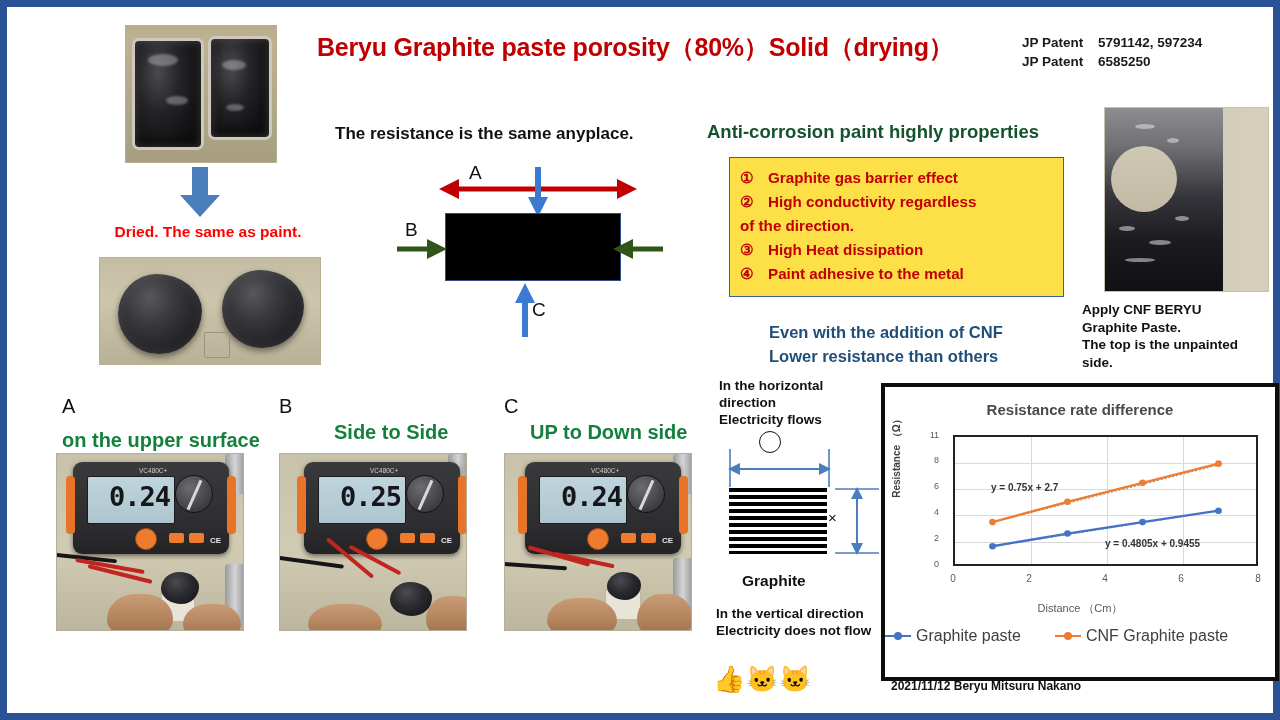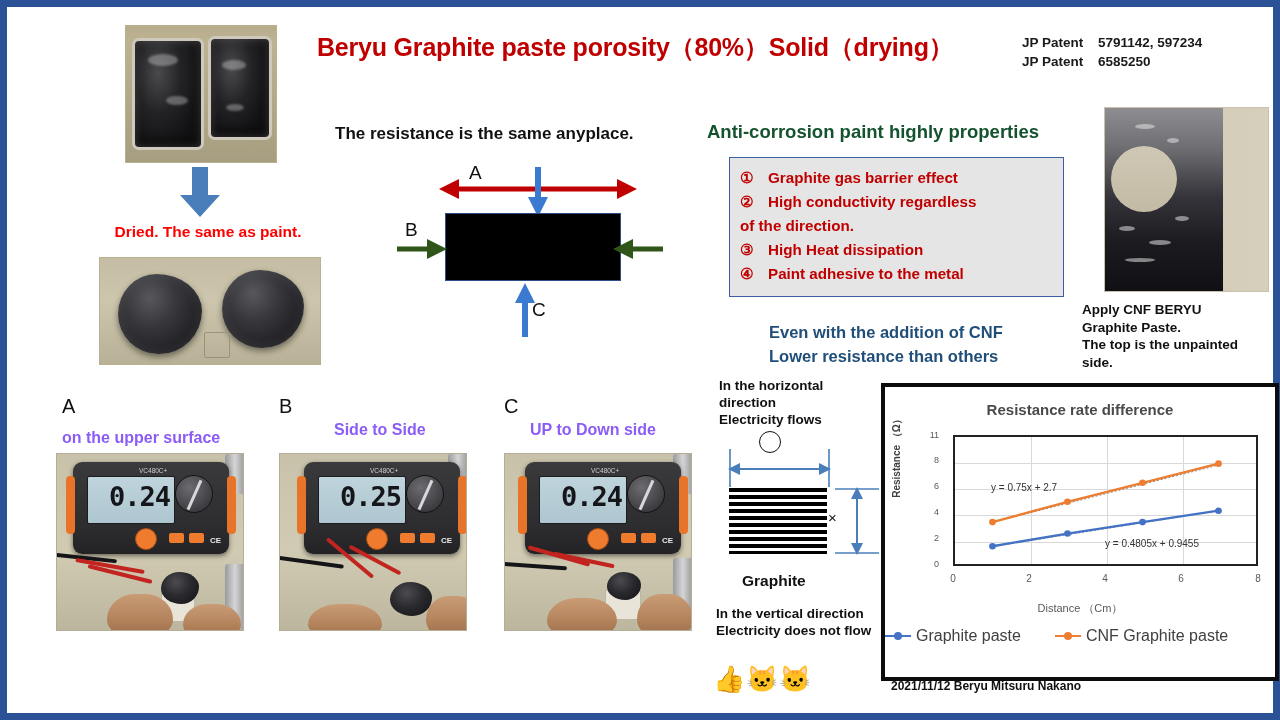--- a/index.html
+++ b/index.html
@@ -85,21 +85,21 @@
     background: #000000; border: 1px solid #2b4f86;
   }
   #lbl-A { left: 462px; top: 155px; font-size: 19px; color: #111; }
   #lbl-B { left: 398px; top: 212px; font-size: 19px; color: #111; }
   #lbl-C { left: 525px; top: 292px; font-size: 19px; color: #111; }
 
   
   #anti-title { left: 700px; top: 114px; font-size: 18.5px; font-weight: bold; color: #14532d; }
   #anti-box {
     left: 722px; top: 150px; width: 335px; height: 140px;
-    background: #e5e5e5; border: 1.5px solid #3b5fa3;
+    background: #fde047; border: 1.5px solid #3b5fa3;
     padding: 8px 10px 0 10px;
   }
   #anti-box .line {
     font-size: 15.2px; font-weight: bold; color: #c00000;
     line-height: 24px; white-space: nowrap;
   }
   #anti-box .num { display: inline-block; width: 28px; }
   #anti-box .cont { display: block; }
 
   
@@ -128,21 +128,21 @@
   #photo-plate .speck {
     position: absolute; background: rgba(225,225,228,.55); border-radius: 50%;
   }
   #plate-caption {
     left: 1075px; top: 294px; width: 200px;
     font-size: 13.5px; font-weight: bold; color: #111; line-height: 17.5px;
   }
 
   
   .photo-letter { font-size: 20px; color: #111; }
-  .photo-sub { font-size: 16px; font-weight: bold; color: #8b5cf6; }
+  .photo-sub { font-size: 20px; font-weight: bold; color: #15803d; }
 
   
   .meter-photo {
     width: 188px; height: 178px; overflow: hidden;
     border: 1px solid #b5ae97;
     background: linear-gradient(180deg, #c9c2aa 0%, #d2cbb3 55%, #bdb69e 100%);
     position: absolute;
   }
   .meter-body {
     position: absolute; left: 16px; top: 8px; width: 156px; height: 92px;
@@ -254,21 +254,21 @@
   }
   #ylabel {
     position: absolute; left: -30px; top: 62px;
     transform: rotate(-90deg); transform-origin: 50% 50%;
     font-size: 10px; font-weight: bold; color: #3f3f3f; white-space: nowrap;
   }
   #xlabel {
     position: absolute; left: 0; right: 0; top: 214px; text-align: center;
     font-size: 11px; color: #595959;
   }
-  .eqn { position: absolute; font-size: 10px; font-weight: normal; color: #333; white-space: nowrap; }
+  .eqn { position: absolute; font-size: 10px; font-weight: bold; color: #333; white-space: nowrap; }
   #legend {
     position: absolute; left: 0; right: 0; top: 240px;
     display: flex; justify-content: flex-start; gap: 34px;
     font-size: 16px; color: #404040;
   }
   #legend .item { display: flex; align-items: center; gap: 5px; }
   #legend .swatch { width: 26px; height: 2.5px; position: relative; }
   #legend .swatch::after {
     content: ""; position: absolute; left: 9px; top: -3px;
     width: 8px; height: 8px; border-radius: 50%; background: inherit;

